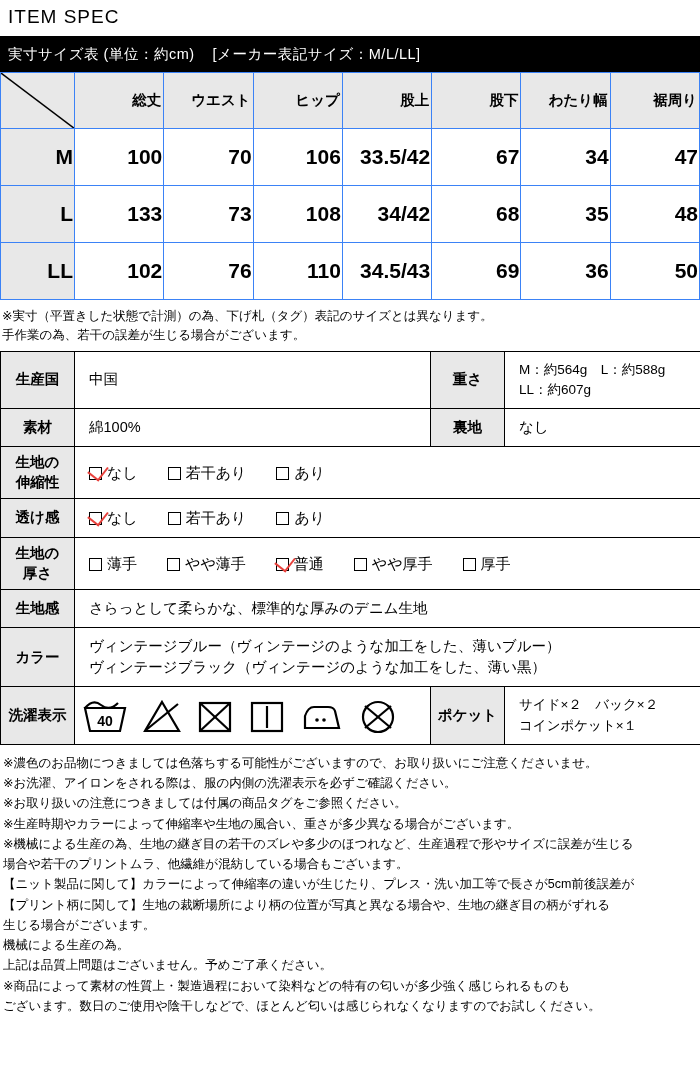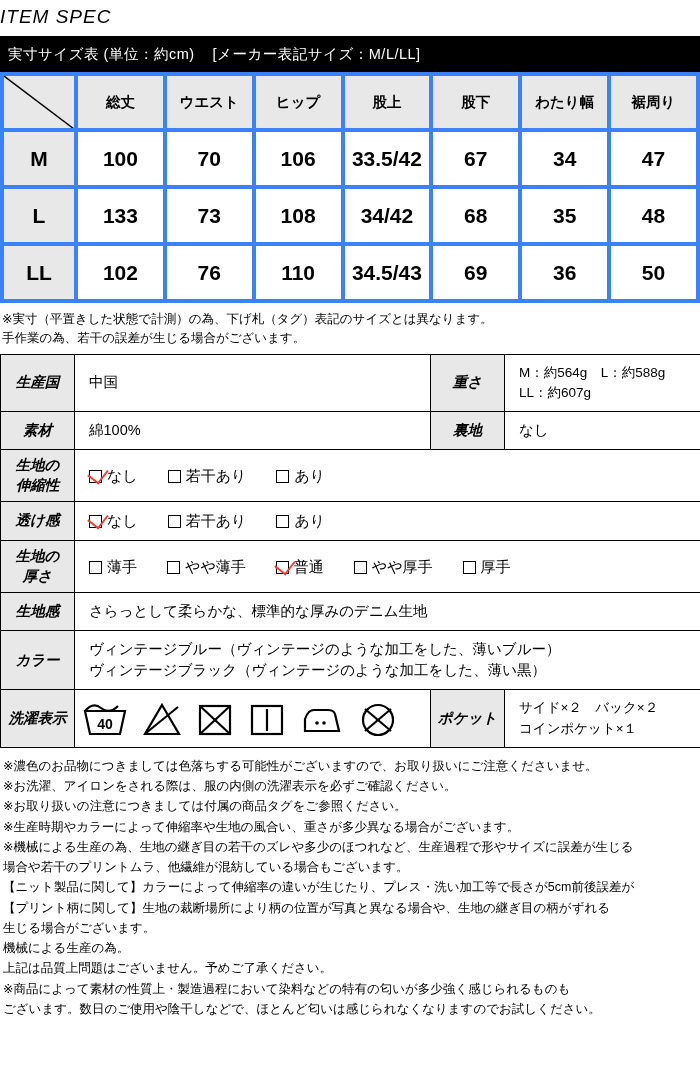--- a/index.html
+++ b/index.html
@@ -12,23 +12,22 @@
     font-family: "Liberation Sans", "DejaVu Sans", sans-serif;
     color: #000;
     -webkit-font-smoothing: antialiased;
   }
   .page { width: 700px; position: relative; }
 
   
   .item-spec-title {
     font-size: 19px;
     letter-spacing: 1px;
-    padding: 6px 4px 8px 0;
+    padding: 6px 4px 8px 8px;
     font-weight: 400;
-    font-style: italic;
   }
   .rule {
     height: 2px;
     background: #000;
     width: 700px;
   }
 
   .bar {
     background: #000;
     color: #fff;
@@ -39,22 +38,22 @@
   }
   .bar .gap { display: inline-block; width: 18px; }
 
   
   table.size {
     border-collapse: collapse;
     width: 700px;
     table-layout: fixed;
   }
   table.size th, table.size td {
-    border: 4px solid #3b82f6;
-    text-align: center;
+    border: 1px solid #3b82f6;
+    text-align: right;
     vertical-align: middle;
   }
   table.size thead th {
     background: #e8e8e8;
     font-size: 14.5px;
     font-weight: bold;
     height: 56px;
     padding: 2px;
   }
   .corner {
@@ -95,21 +94,20 @@
     vertical-align: middle;
     font-size: 14.5px;
   }
   td.label {
     background: #e8e8e8;
     text-align: center;
     font-weight: bold;
     padding: 6px 2px;
     font-size: 14.5px;
     line-height: 1.35;
-    font-style: italic;
   }
   td.val {
     padding: 8px 14px;
     font-size: 15px;
     line-height: 1.45;
   }
   td.val.small { font-size: 13.5px; line-height: 1.5; }
 
   .check-row span.opt {
     display: inline-block;

